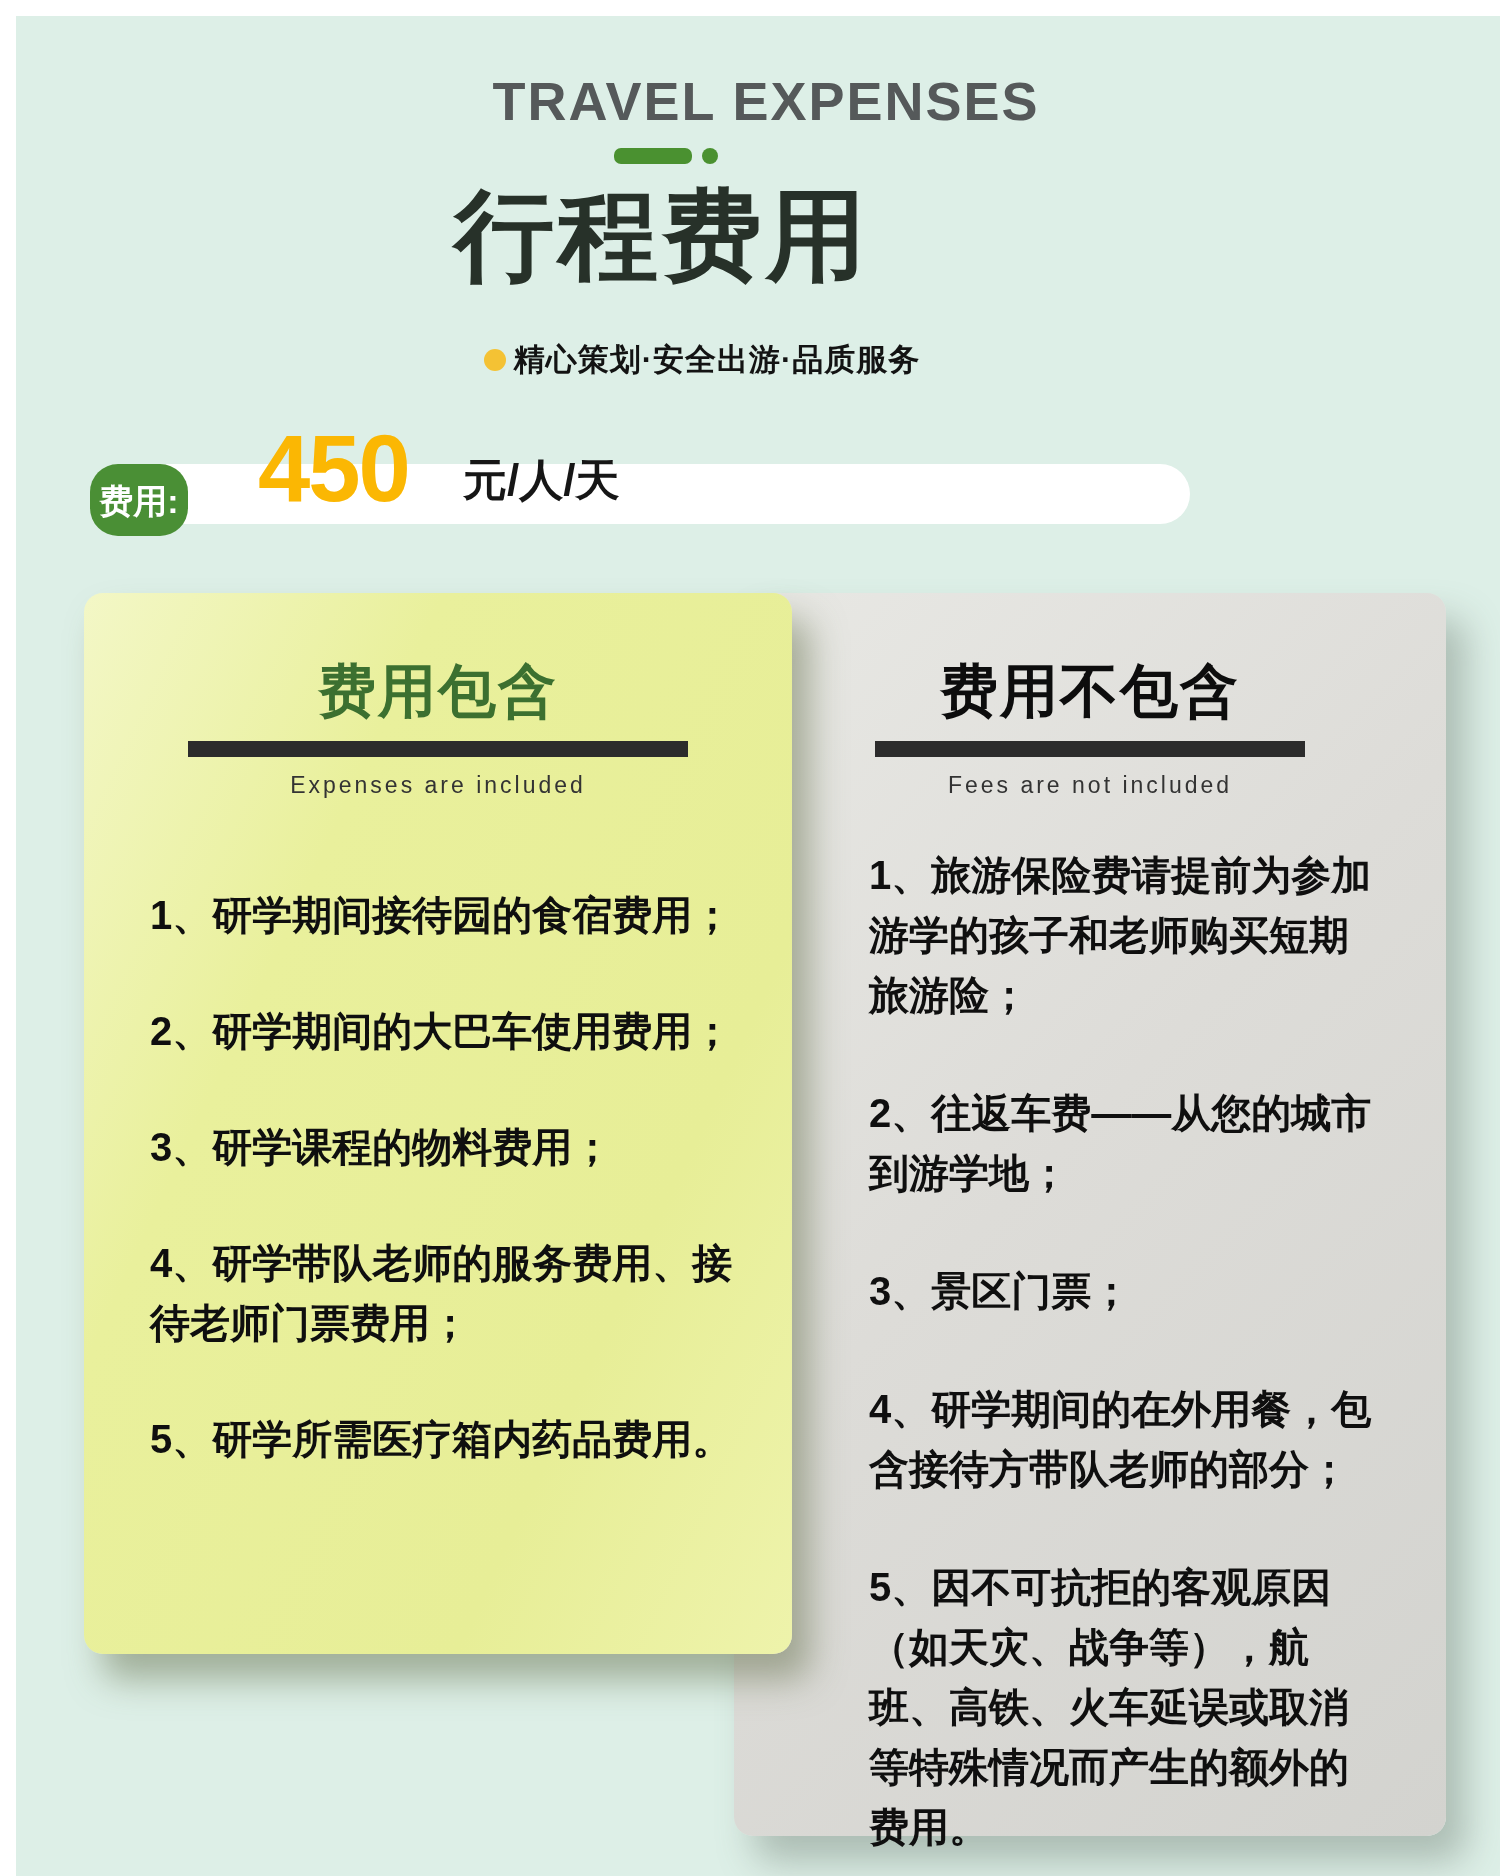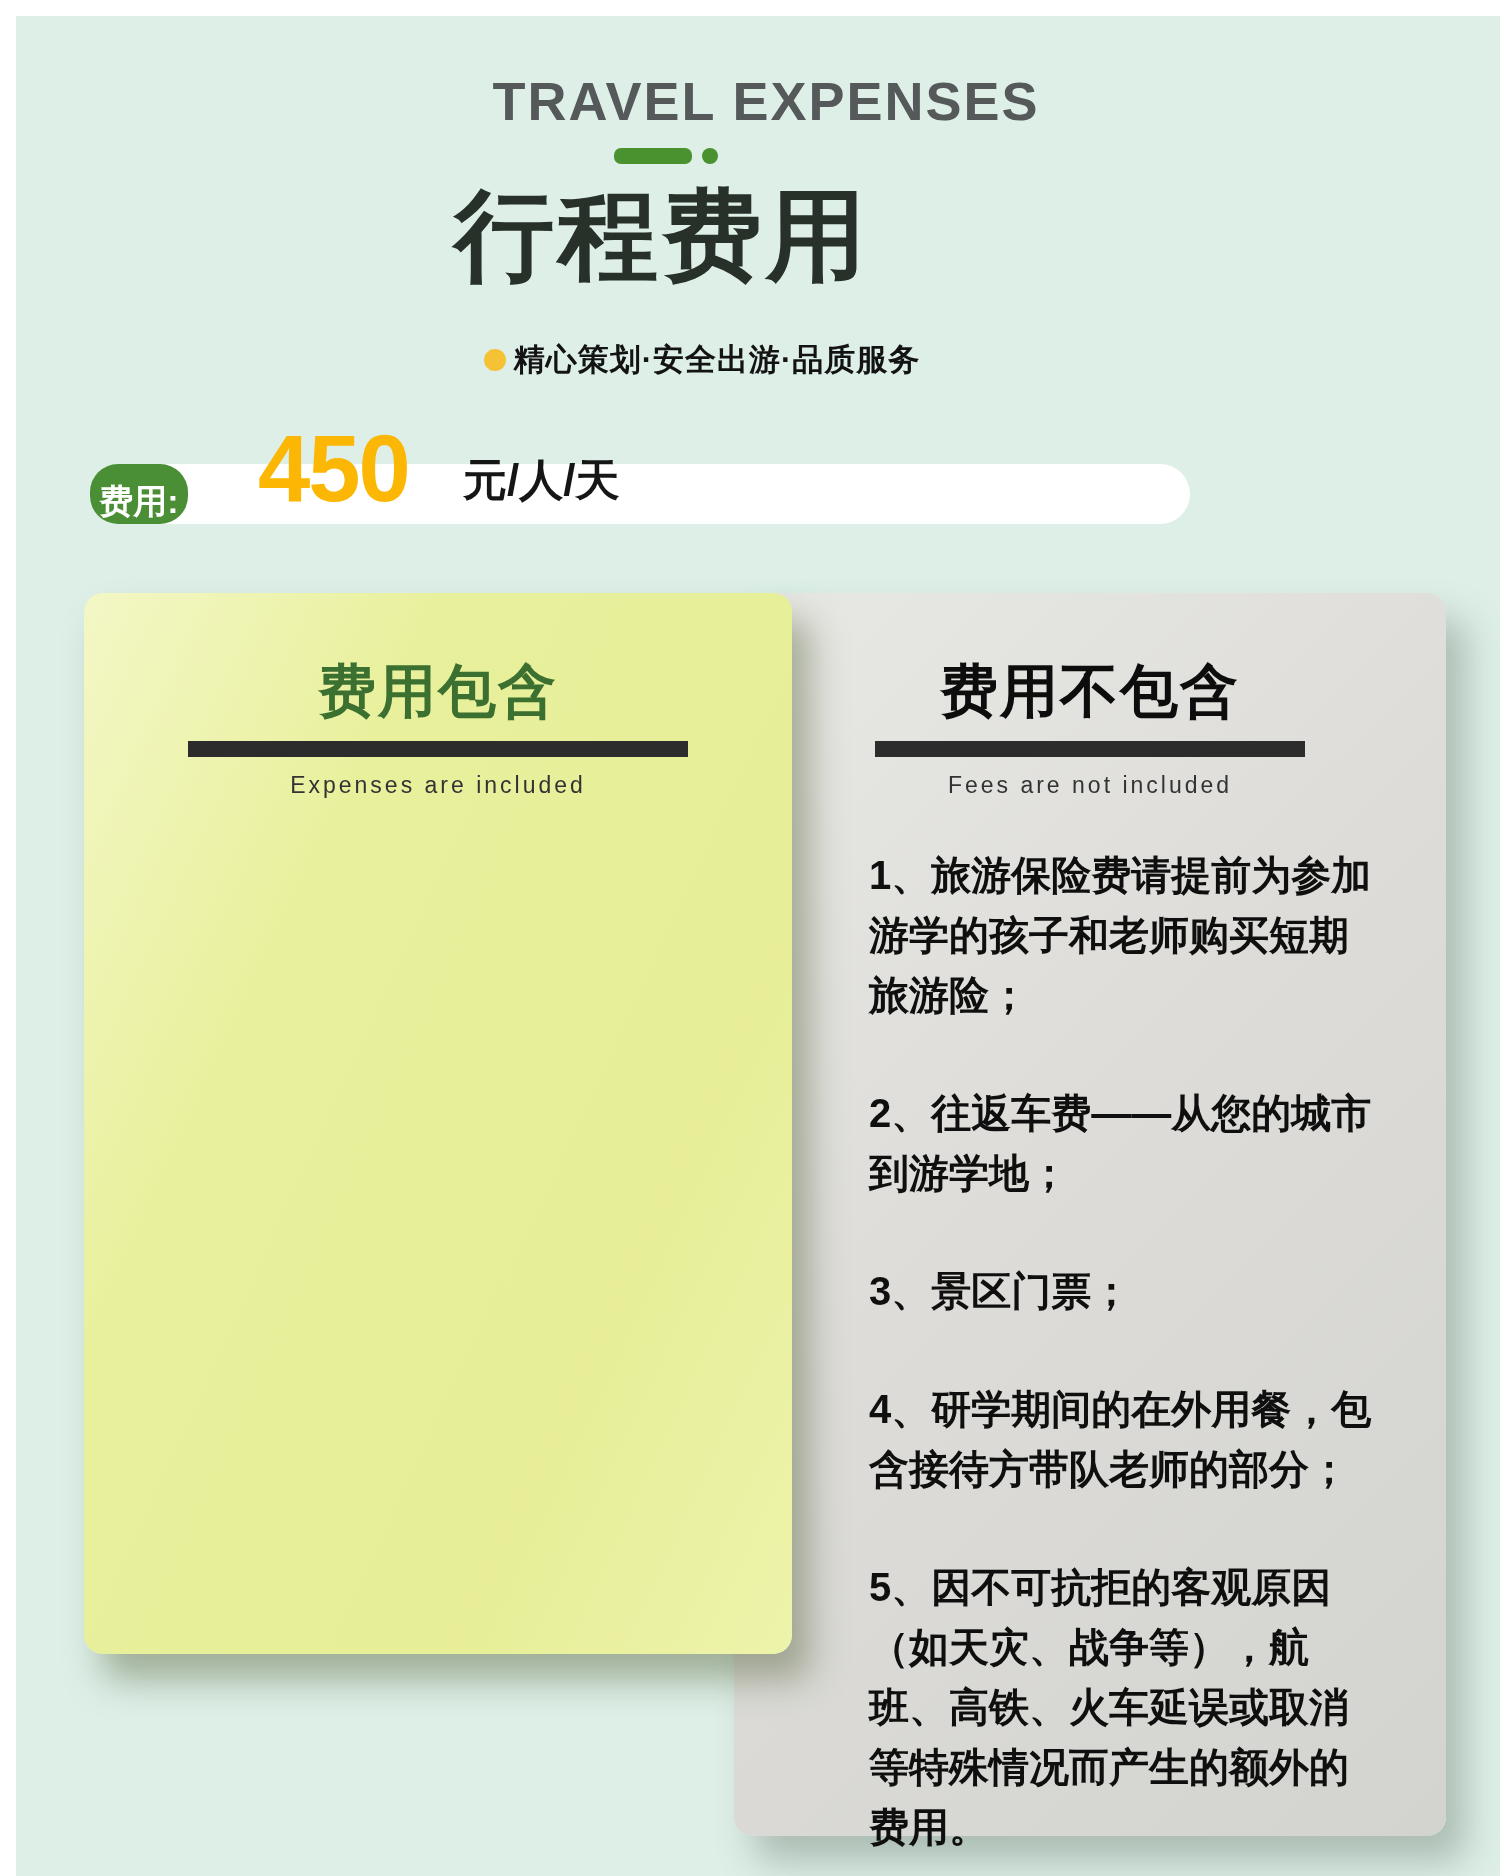--- a/index.html
+++ b/index.html
@@ -35,21 +35,21 @@
   .tagline-inner { display:flex; align-items:center; transform:translateX(-60px); }
   .tagline-dot { width:22px; height:22px; border-radius:50%; background:#f4c234; }
   .tagline-text { font-size:31px; font-weight:bold; color:#131313; letter-spacing:1px; }
 
   
   .price-bar {
     position:absolute; left:74px; top:448px; width:1100px; height:60px;
     background:#ffffff; border-radius:30px;
   }
   .price-label {
-    position:absolute; left:0; top:0; width:98px; height:60px;
+    position:absolute; left:0; top:0; width:98px; height:72px;
     background:#4a8f35; border-radius:28px;
     color:#ffffff; font-size:34px; font-weight:bold;
     text-align:center; line-height:58px;
   }
   .price-amount {
     position:absolute; left:160px; bottom:0;
     font-size:94px; line-height:1; font-weight:bold;
     color:#fbb703; letter-spacing:-2px;
   }
   .price-unit {
@@ -136,15 +136,22 @@
         <p class="item">5、因不可抗拒的客观原因（如天灾、战争等），航班、高铁、火车延误或取消等特殊情况而产生的额外的费用。</p>
       </div>
   </div>
 
   <div class="card card-included">
     <div class="card-head">
       <div class="card-title">费用包含</div>
       <div class="head-line"></div>
       <div class="card-sub">Expenses are included</div>
     </div>
+    <div class="items">
+        <p class="item">1、研学期间接待园的食宿费用；</p>
+        <p class="item">2、研学期间的大巴车使用费用；</p>
+        <p class="item">3、研学课程的物料费用；</p>
+        <p class="item">4、研学带队老师的服务费用、接待老师门票费用；</p>
+        <p class="item">5、研学所需医疗箱内药品费用。</p>
+      </div>
   </div>
 
 </div>
 
 </body></html>

